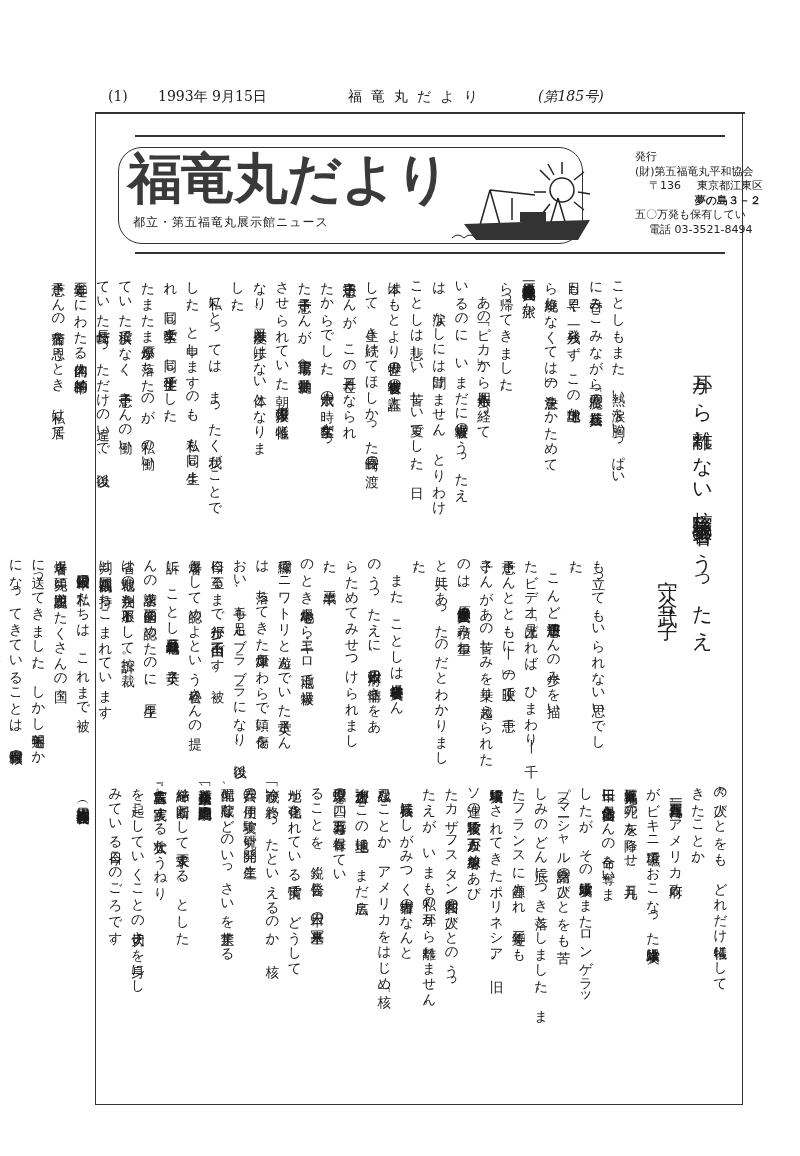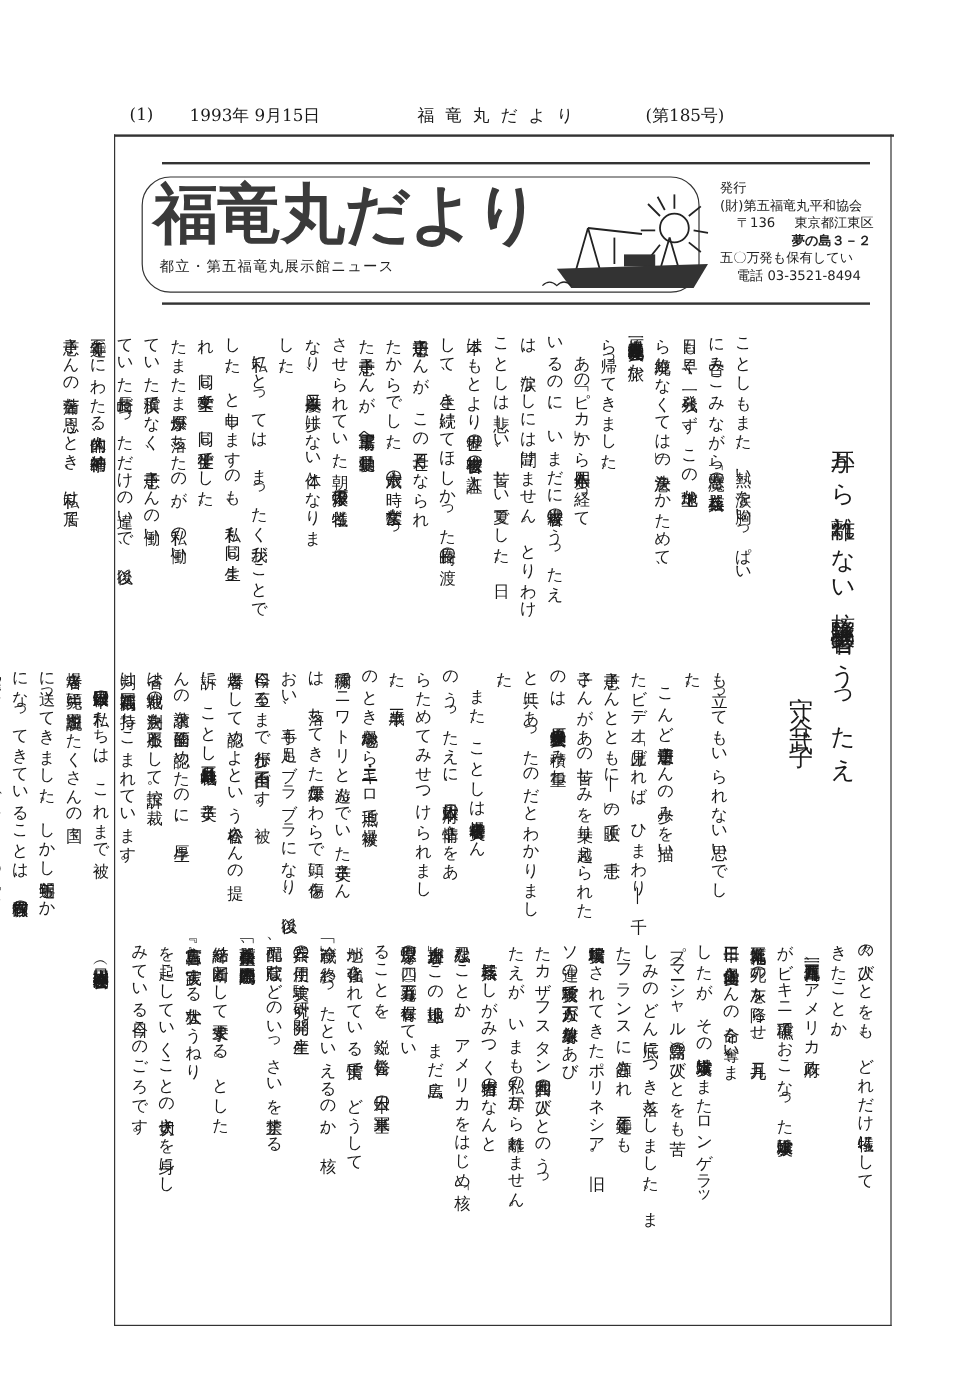--- a/index.html
+++ b/index.html
@@ -2,30 +2,30 @@
 <html><head>
 <meta charset="utf-8">
 <style>
   html, body { margin:0; padding:0; }
   body { width:800px; height:1156px; background:#ffffff; position:relative; overflow:hidden;
          font-family:"DejaVu Serif", "Liberation Serif", serif; color:#1a1a1a; }
   .runhead { position:absolute; top:88px; left:108px; width:630px; height:22px; font-size:14px; }
   .runhead .pg { position:absolute; left:0; top:0; }
   .runhead .date { position:absolute; left:50px; top:0;text-align:right; }
   .runhead .paper { position:absolute; left:240px; top:0; letter-spacing:9px; }
-  .runhead .issue { position:absolute; left:430px; top:0; letter-spacing:0; }
+  .runhead .issue { position:absolute; left:430px; top:0; letter-spacing:0;font-style:italic; }
   .rule-top { position:absolute; left:95px; top:112px; width:650px; height:2px; background:#333; }
   .frame { position:absolute; left:95px; top:112px; width:648px; height:993px; border:1.5px solid #333; border-top:none; box-sizing:border-box; }
   .mast-rule1 { position:absolute; left:135px; top:135px; width:590px; height:1.5px; background:#333; }
   .mast-rule2 { position:absolute; left:135px; top:252px; width:590px; height:1.5px; background:#333; }
   .mast-box { position:absolute; left:118px; top:147px; width:465px; height:97px; border:1.5px solid #333; border-radius:24px; box-sizing:border-box; }
   .mast-title { position:absolute; left:128px; top:146px; font-size:54px; font-weight:bold; letter-spacing:-1px; color:#3a3a3a; font-family:"DejaVu Serif", serif; line-height:64px; }
   .mast-sub { position:absolute; left:133px; top:214px; font-size:12px; letter-spacing:1px; color:#222; font-family:"DejaVu Sans", sans-serif; }
   .ship { position:absolute; left:450px; top:150px; width:155px; height:95px; }
-  .pub { position:absolute; left:600px; top:150px; width:140px; font-size:11px; line-height:14.5px; font-family:"DejaVu Sans", sans-serif; color:#222; }
+  .pub { position:absolute; left:635px; top:150px; width:140px; font-size:11px; line-height:14.5px; font-family:"DejaVu Sans", sans-serif; color:#222; }
   .pub div { white-space:nowrap; }
   .pub .r { text-align:right; padding-right:14px;font-weight:bold; }
   .vcol-block { position:absolute; writing-mode:vertical-rl; font-size:13.6px; line-height:22.4px; letter-spacing:0.4px; font-family:"DejaVu Sans", sans-serif; color:#1a1a1a; }
   .vcol-block p { margin:0; }
   .title-col { position:absolute; left:690px; top:360px; writing-mode:vertical-rl; font-size:20px; letter-spacing:3px; font-family:"DejaVu Sans", sans-serif; }
   .author-col { position:absolute; left:655px; top:565px; writing-mode:vertical-rl; font-size:20px; letter-spacing:14px; font-family:"DejaVu Sans", sans-serif; }
 </style>
 </head>
 <body>
 

